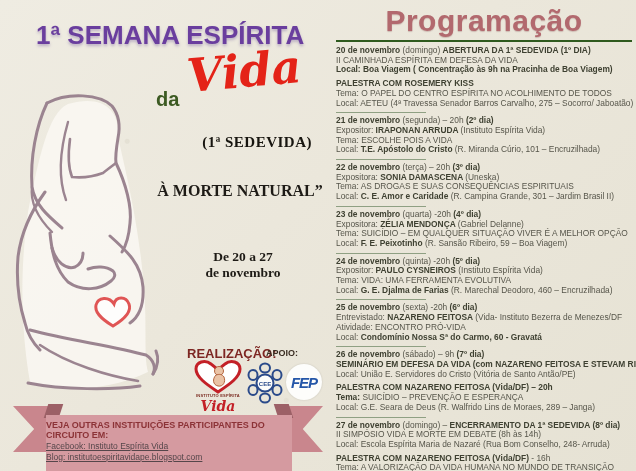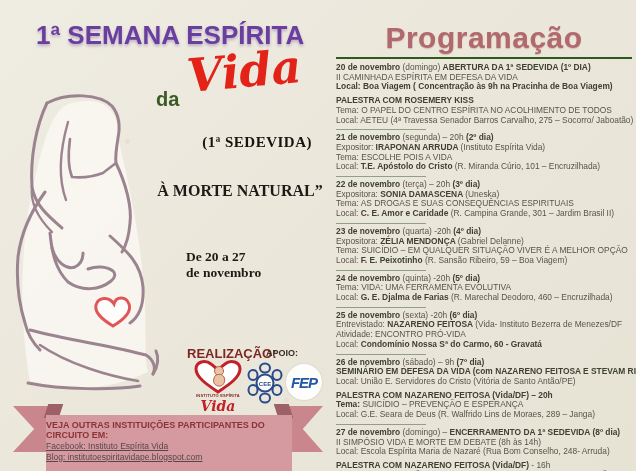--- a/index.html
+++ b/index.html
@@ -19,21 +19,21 @@
       text-shadow:0 2px 3px rgba(90,60,140,.35);}
   .t2a{position:absolute;left:34px;top:52px;font-size:29px;font-weight:700;color:#3c5a22;}
   .t2b{position:absolute;left:156px;top:88px;font-size:20px;font-weight:700;color:#3c5a22;}
   .t2c{position:absolute;left:182px;top:44px;width:124px;text-align:center;
        font-family:"DejaVu Serif",serif;font-style:italic;font-weight:700;
        font-size:46px;color:#e42318;transform:rotate(-5deg);}
   .sedevida{position:absolute;left:170px;top:134px;width:142px;text-align:right;
        font-family:"Liberation Serif",serif;font-weight:700;font-size:15px;color:#17150f;letter-spacing:.5px;}
   .quote{position:absolute;left:152px;top:181px;width:176px;text-align:center;
        font-family:"Liberation Serif",serif;font-weight:700;font-size:16px;line-height:20px;color:#1e1b16;}
-  .dates{position:absolute;left:186px;top:249px;width:114px;text-align:left;
+  .dates{position:absolute;left:186px;top:249px;width:114px;text-align:center;
        font-family:"Liberation Serif",serif;font-weight:700;font-size:13.5px;line-height:16px;color:#1e1b16;}
   .woman{position:absolute;left:8px;top:92px;}
   .realiza-label{position:absolute;left:187px;top:346px;font-size:13px;font-weight:700;color:#7d2622;}
   .apoio-label{position:absolute;left:266px;top:348px;font-size:9px;font-weight:700;color:#3a2d22;}
   .vida-logo{position:absolute;left:191px;top:359px;width:54px;text-align:center;}
   .vida-logo .inst{font-size:4px;font-weight:700;color:#7a2a20;letter-spacing:.2px;margin-top:-6px;}
   .vida-logo .vida-script{font-family:"DejaVu Serif",serif;font-style:italic;font-weight:700;
        font-size:14px;color:#c32027;margin-top:0px;}
   .cee-logo{position:absolute;left:246px;top:362px;}
   .fep-logo{position:absolute;left:286px;top:364px;width:36px;height:36px;border-radius:50%;
@@ -47,21 +47,21 @@
   .flag.r{left:279px;width:44px;clip-path:polygon(0 0,100% 0,54% 50%,100% 100%,0 100%);}
   .fold{position:absolute;top:0px;width:15px;height:14px;background:#9c6066;}
   .fold.l{left:46px;transform:skewX(-18deg);}
   .fold.r{left:276px;transform:skewX(18deg);}
   .band{position:absolute;left:46px;top:11px;width:246px;height:56px;background:#d59aa0;
         text-align:left;padding-top:5px;box-sizing:border-box;}
   .band .r1{font-size:9px;font-weight:700;color:#8c3337;}
   .band .r2,.band .r3{font-size:8.5px;color:#55464a;margin-top:1px;text-decoration:underline;}
   
   .right{position:absolute;left:336px;top:0;width:296px;}
-  .prog-head{margin:21px 0 0 0;text-align:center;font-size:30px;font-weight:700;
+  .prog-head{margin:4px 0 0 0;text-align:center;font-size:30px;font-weight:700;
         color:#b2696e;letter-spacing:.5px;text-shadow:0 1px 1px rgba(120,60,60,.25);}
   .prog-rule{border:0;border-top:2px solid #2f5a1e;margin:2px 0 4px 0;}
   .p-block{margin-bottom:4px;}
   .p-block.sep::before{content:"";display:block;width:90px;border-top:1px solid #8fa083;
         margin:1px 0 3px 0;}
   .p-line{font-size:8.4px;line-height:9.7px;color:#56554a;white-space:nowrap;}
   .p-line .b{font-weight:700;color:#3e4031;}
 </style>
 </head>
 <body>
@@ -178,20 +178,21 @@
           <div class="p-line"><span>Local: </span><span class="b">C. E. Amor e Caridade </span><span>(R. Campina Grande, 301 – Jardim Brasil II)</span></div>
         </div>
         <div class="p-block sep">
           <div class="p-line"><span class="b">23 de novembro </span><span>(quarta) -20h </span><span class="b">(4º dia)</span></div>
           <div class="p-line"><span>Expositora: </span><span class="b">ZÉLIA MENDONÇA </span><span>(Gabriel Delanne)</span></div>
           <div class="p-line"><span>Tema: SUICÍDIO – EM QUALQUER SITUAÇÃO VIVER É A MELHOR OPÇÃO</span></div>
           <div class="p-line"><span>Local: </span><span class="b">F. E. Peixotinho </span><span>(R. Sansão Ribeiro,  59 – Boa Viagem)</span></div>
         </div>
         <div class="p-block sep">
           <div class="p-line"><span class="b">24 de novembro </span><span>(quinta) -20h </span><span class="b">(5º dia)</span></div>
+          <div class="p-line"><span>Expositor: </span><span class="b">PAULO CYSNEIROS </span><span>(Instituto  Espírita Vida)</span></div>
           <div class="p-line"><span>Tema: VIDA: UMA FERRAMENTA EVOLUTIVA</span></div>
           <div class="p-line"><span>Local: </span><span class="b">G. E. Djalma de Farias </span><span>(R. Marechal Deodoro, 460 – Encruzilhada)</span></div>
         </div>
         <div class="p-block sep">
           <div class="p-line"><span class="b">25 de novembro </span><span>(sexta) -20h </span><span class="b">(6º dia)</span></div>
           <div class="p-line"><span>Entrevistado: </span><span class="b">NAZARENO FEITOSA </span><span>(Vida- Instituto Bezerra de Menezes/DF</span></div>
           <div class="p-line"><span>Atividade:  ENCONTRO PRÓ-VIDA</span></div>
           <div class="p-line"><span>Local: </span><span class="b">Condomínio Nossa Sª do Carmo, 60 - Gravatá</span></div>
         </div>
         <div class="p-block sep">

